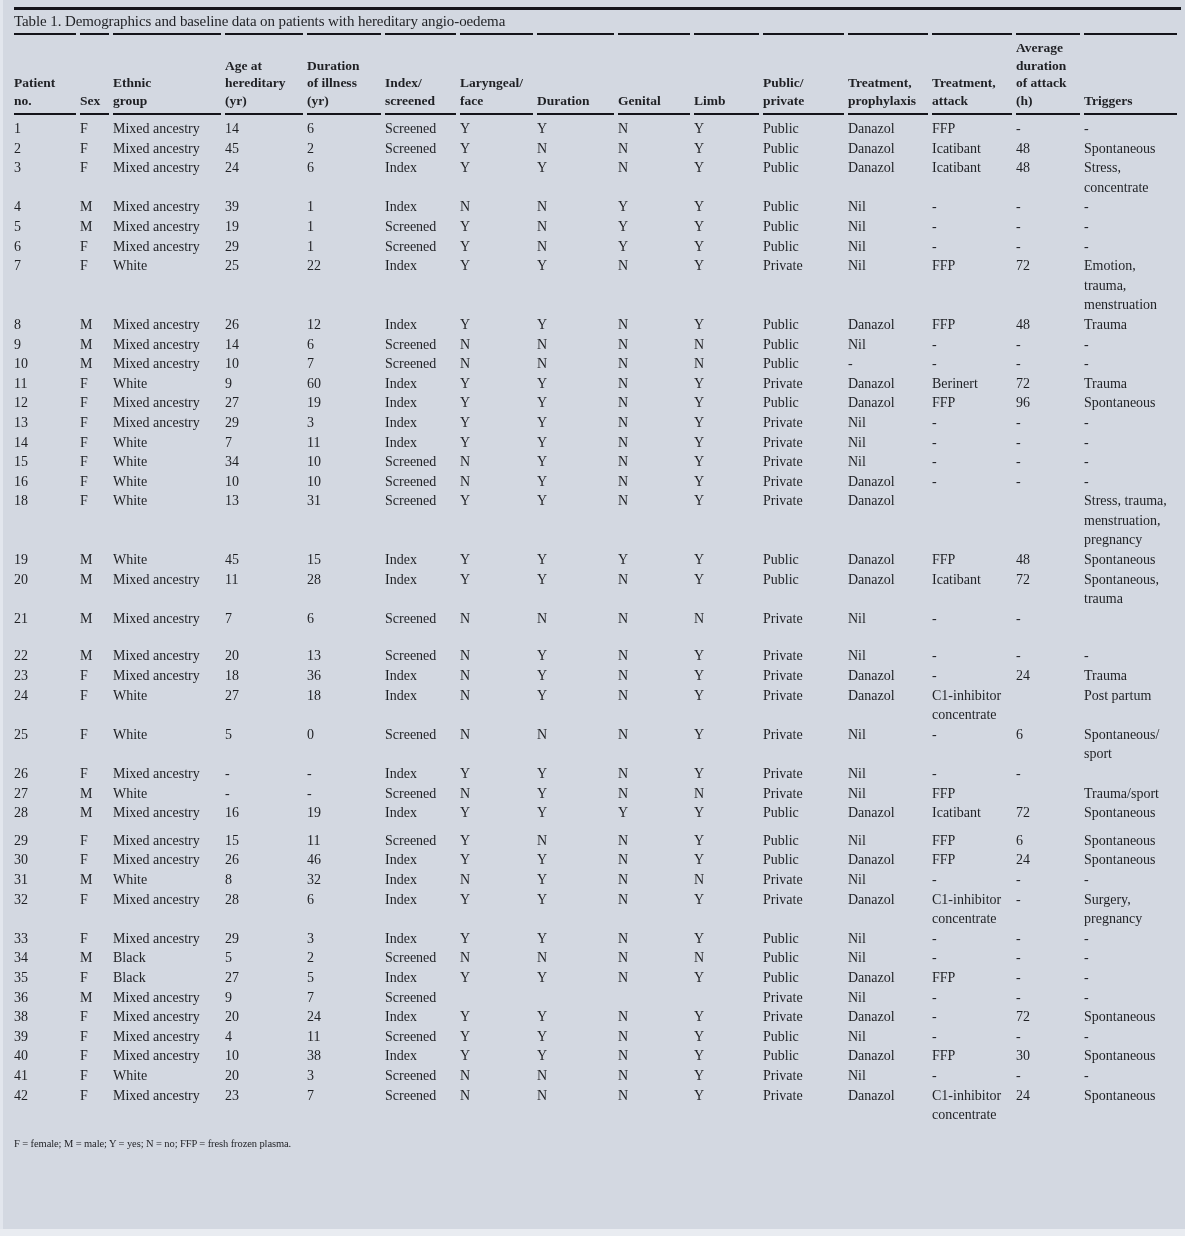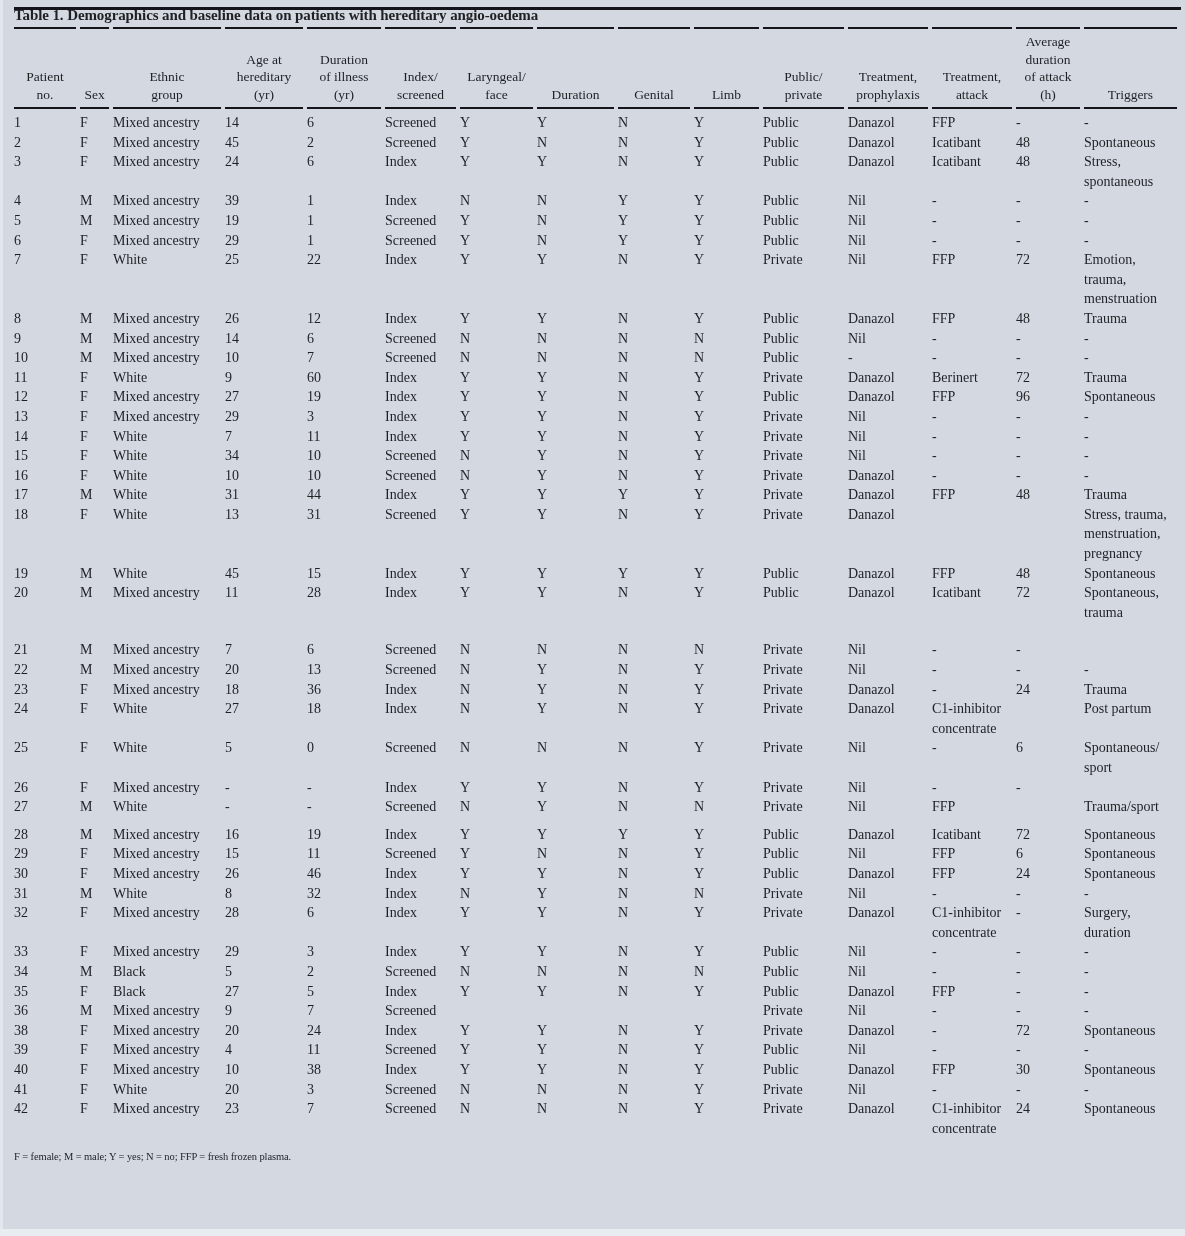--- a/index.html
+++ b/index.html
@@ -10,36 +10,36 @@
     background:#d3d8e1;
     font-family:"Liberation Serif", serif;
     color:#1f2024;
     overflow:hidden;
     box-sizing:border-box;
   }
   .edge-left{position:absolute;left:0;top:0;bottom:0;width:3px;background:#e2e6ed;}
   .edge-bottom{position:absolute;left:0;right:0;bottom:0;height:7px;background:#e9ecf1;}
   .toprule{position:absolute;left:14px;width:1167px;top:7px;height:3px;background:#14141a;}
   .title{
-    padding:7px 0 0 14px;
-    font-weight:bold;
+    padding:13px 0 0 14px;
+    font-weight:normal;
     font-size:15px;
     letter-spacing:-0.1px;
   }
   table.datatable{
     margin:3px 0 0 10px;
     border-collapse:separate;
     border-spacing:4px 0;
     table-layout:fixed;
     width:1171px;
   }
   .datatable th{
     vertical-align:bottom;
-    text-align:center;
-    font-weight:normal;
+    text-align:left;
+    font-weight:bold;
     font-size:13.5px;
     line-height:17.5px;
     border-top:2px solid #14141a;
     border-bottom:2.5px solid #14141a;
     padding:4px 0 4px 0;
     white-space:pre-line;
   }
   .datatable td{
     vertical-align:top;
     text-align:left;
@@ -165,21 +165,21 @@
           <td>Index</td>
           <td>Y</td>
           <td>Y</td>
           <td>N</td>
           <td>Y</td>
           <td>Public</td>
           <td>Danazol</td>
           <td>Icatibant</td>
           <td>48</td>
           <td>Stress,
-spontaneous</td>
+concentrate</td>
         </tr>
         <tr>
           <td>4</td>
           <td>M</td>
           <td>Mixed ancestry</td>
           <td>39</td>
           <td>1</td>
           <td>Index</td>
           <td>N</td>
           <td>N</td>
@@ -391,37 +391,20 @@
           <td>Y</td>
           <td>N</td>
           <td>Y</td>
           <td>Private</td>
           <td>Danazol</td>
           <td>-</td>
           <td>-</td>
           <td>-</td>
         </tr>
         <tr>
-          <td>17</td>
-          <td>M</td>
-          <td>White</td>
-          <td>31</td>
-          <td>44</td>
-          <td>Index</td>
-          <td>Y</td>
-          <td>Y</td>
-          <td>Y</td>
-          <td>Y</td>
-          <td>Private</td>
-          <td>Danazol</td>
-          <td>FFP</td>
-          <td>48</td>
-          <td>Trauma</td>
-        </tr>
-        <tr>
           <td>18</td>
           <td>F</td>
           <td>White</td>
           <td>13</td>
           <td>31</td>
           <td>Screened</td>
           <td>Y</td>
           <td>Y</td>
           <td>N</td>
           <td>Y</td>
@@ -667,21 +650,21 @@
           <td>Y</td>
           <td>Y</td>
           <td>N</td>
           <td>Y</td>
           <td>Private</td>
           <td>Danazol</td>
           <td>C1-inhibitor
 concentrate</td>
           <td>-</td>
           <td>Surgery,
-duration</td>
+pregnancy</td>
         </tr>
         <tr>
           <td>33</td>
           <td>F</td>
           <td>Mixed ancestry</td>
           <td>29</td>
           <td>3</td>
           <td>Index</td>
           <td>Y</td>
           <td>Y</td>

